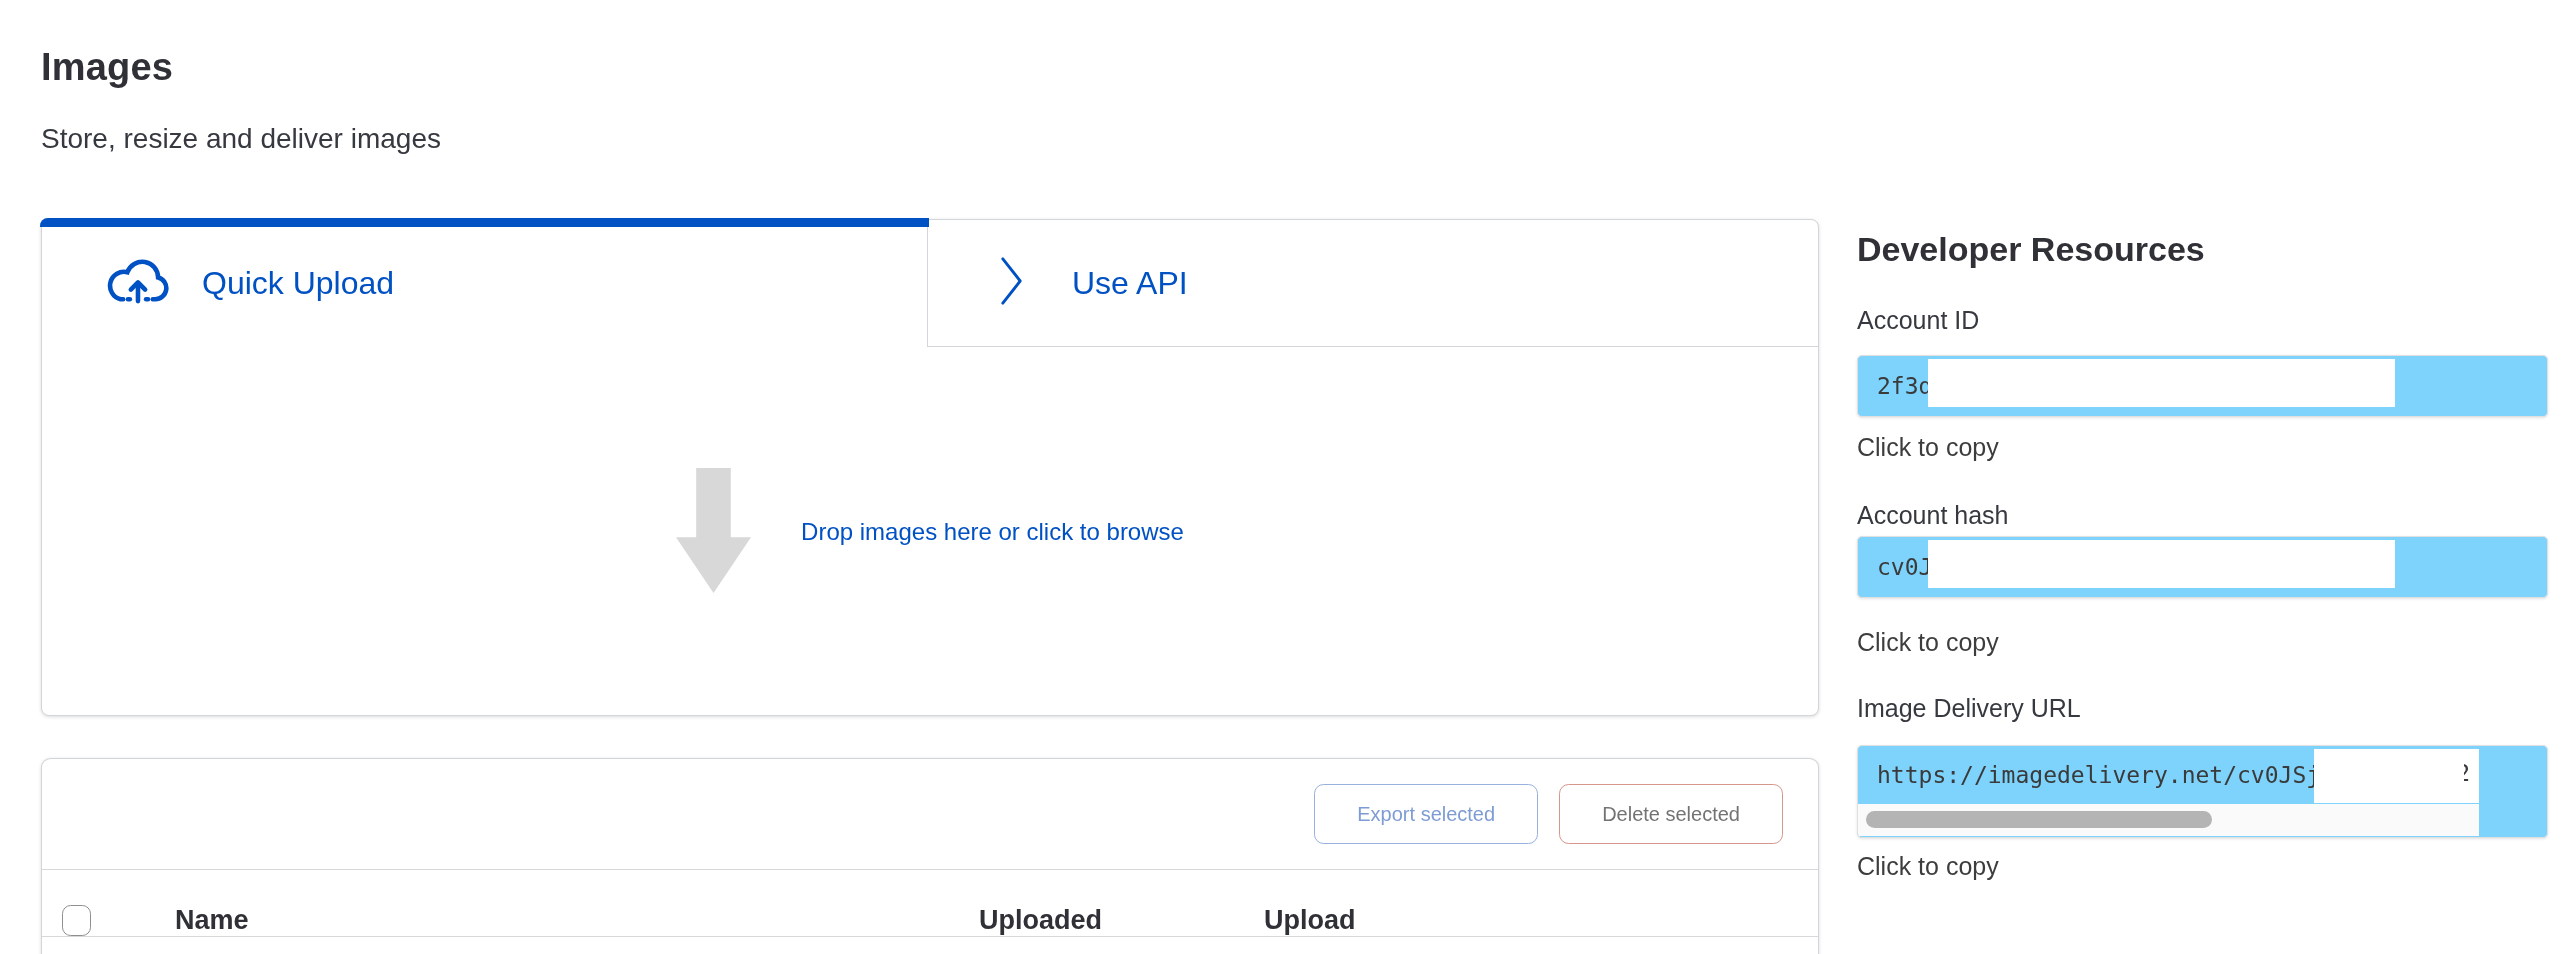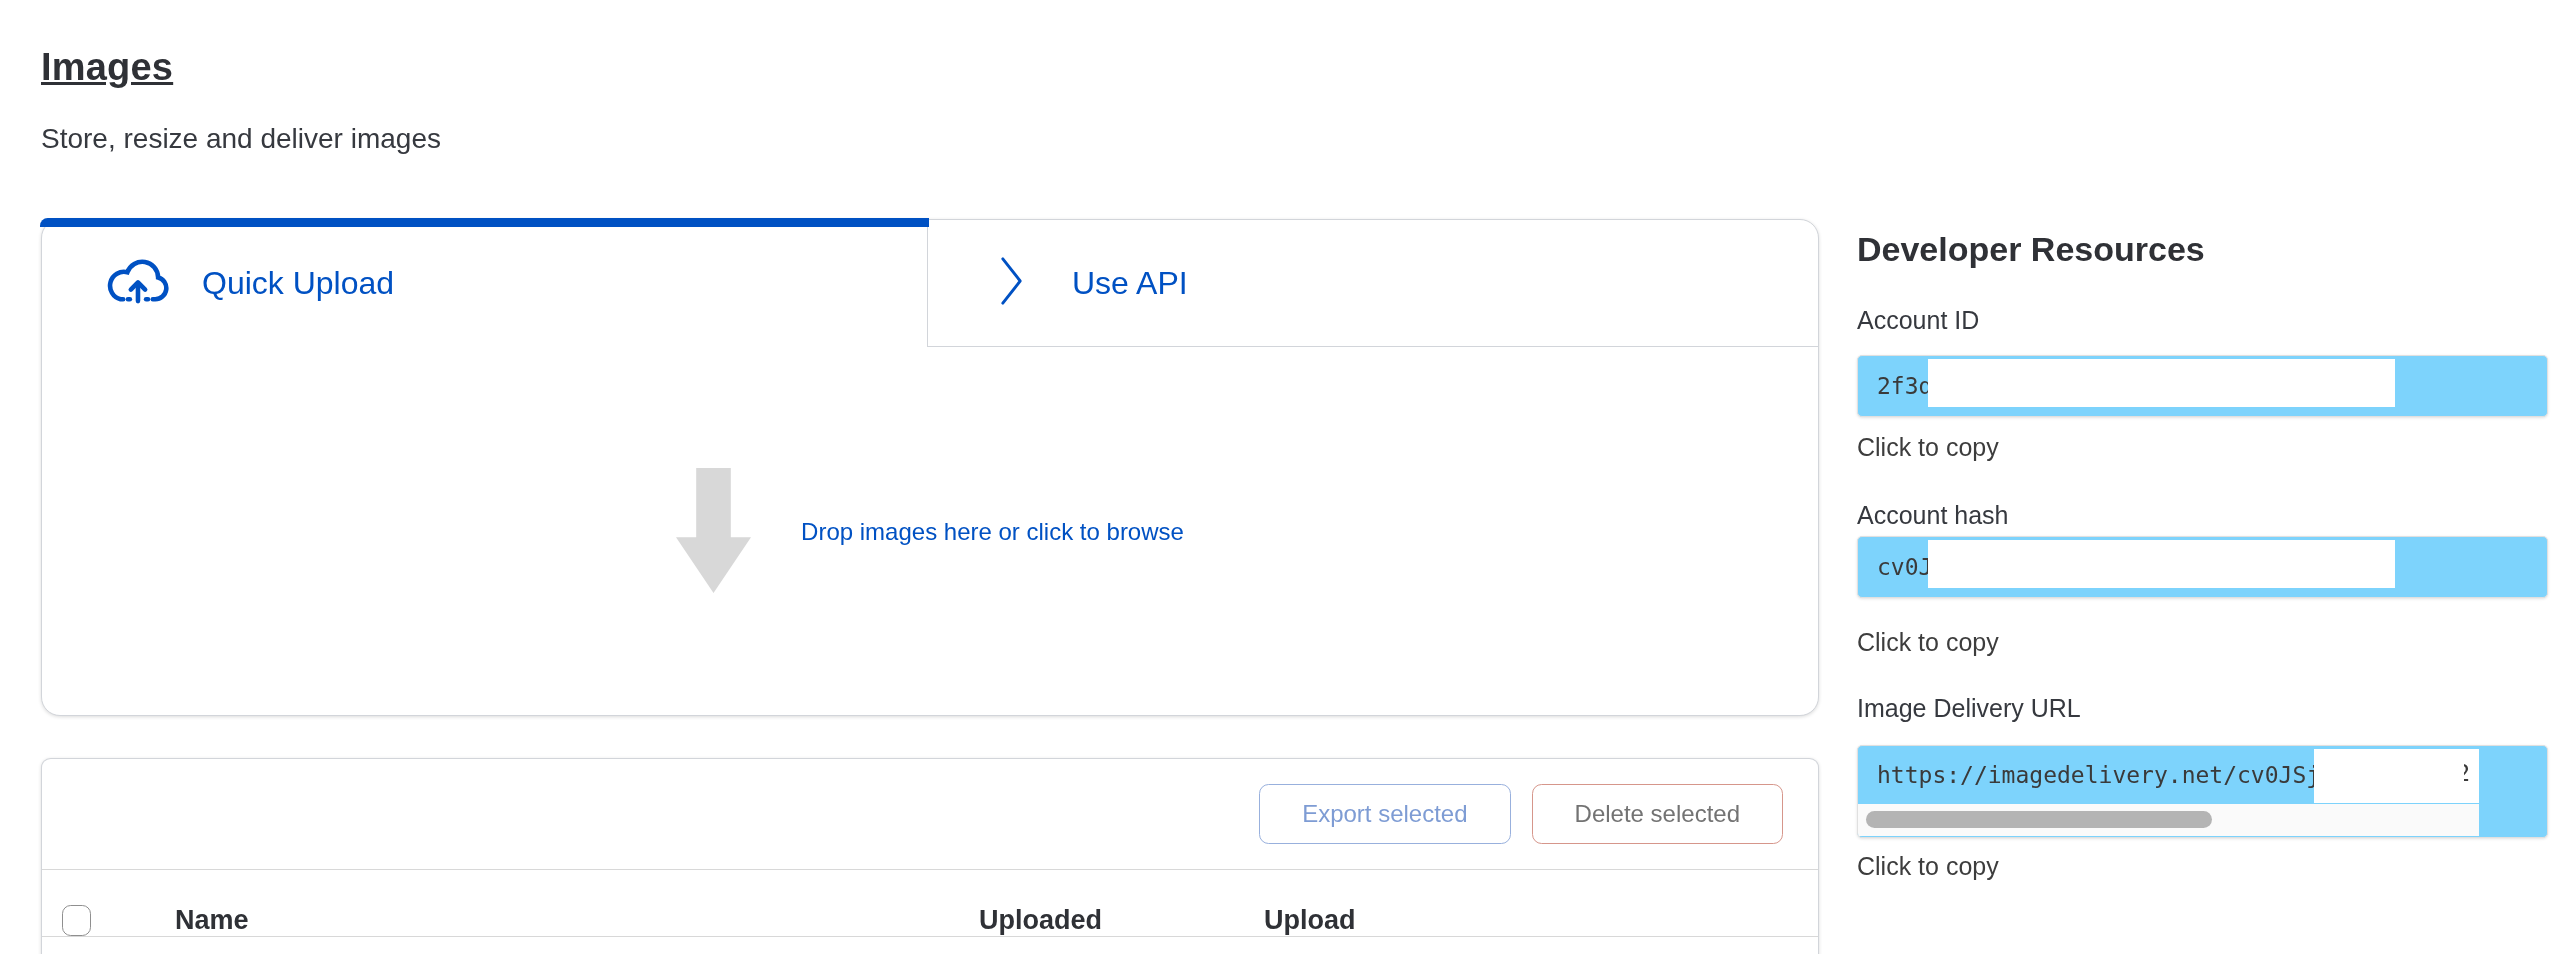--- a/index.html
+++ b/index.html
@@ -1,26 +1,26 @@
 <!DOCTYPE html>
 <html><head>
 <meta charset="utf-8">
 <style>
   * { margin:0; padding:0; box-sizing:border-box; }
   html,body { width:2576px; height:954px; background:#ffffff; overflow:hidden;
               font-family:"Liberation Sans", sans-serif; color:#36393f; position:relative; }
 
   
   .page-header { position:absolute; left:41px; top:46px; }
-  .page-title { font-size:38px; font-weight:700; color:#2f3136; letter-spacing:0.2px;text-decoration:underline; }
+  .page-title { font-size:38px; font-weight:700; color:#2f3136; letter-spacing:0.2px; }
   .page-subtitle { position:absolute; left:41px; top:123px; font-size:28px; color:#36393f; }
 
   
   .main-card { position:absolute; left:41px; top:219px; width:1778px; height:497px;
-               background:#fff; border:1.9px solid #d2d5da; border-radius:19px;
+               background:#fff; border:1.9px solid #d2d5da; border-radius:8px;
                box-shadow:0 1px 3.8px rgba(0,0,0,.14); }
   .tab-strip { position:relative; height:127px; display:flex; }
   .blue-bar { position:absolute; left:-1.9px; top:-1.9px; width:889px; height:8.7px;
               background:#0051c3; border-top-left-radius:7.7px; }
   .tab { display:flex; align-items:center; cursor:pointer; }
   .tab-quick { width:885px; padding-left:64px; gap:33px; }
   .tab-api { flex:1; border-left:1.9px solid #d2d5da; border-bottom:1.9px solid #d2d5da;
              border-top-right-radius:9.6px; padding-left:69px; gap:46px; }
   .tab-label { font-size:32px; color:#0051c3; }
 
@@ -28,21 +28,21 @@
                 gap:50px; cursor:pointer; }
   .drop-label { font-size:24px; color:#0051c3; }
 
   
   .list-card { position:absolute; left:41px; top:758px; width:1778px; height:221px;
                background:#fff; border:1.9px solid #d2d5da; border-bottom:none;
                border-top-left-radius:9.6px; border-top-right-radius:9.6px;
                box-shadow:0 1px 3.8px rgba(0,0,0,.14); }
   .actions-row { height:111px; display:flex; justify-content:flex-end; align-items:center;
                  gap:21px; padding-right:35px; border-bottom:1.9px solid #d8d8d8; }
-  .btn { height:60px; background:#fff; border-radius:9.6px; font-size:24px;
+  .btn { height:60px; background:#fff; border-radius:9.6px; font-size:20px;
          padding:0 42px; display:flex; align-items:center; cursor:pointer;
          font-family:"Liberation Sans", sans-serif; }
   .btn-export { color:#7e9cd4; border:1.9px solid #98b0dd; }
   .btn-delete { color:#737373; border:1.9px solid #d6968b; }
   .header-row { position:relative; height:67px; display:flex; align-items:flex-end;
                 border-bottom:1.9px solid #d8d8d8;gap:47px; }
   .checkbox { margin-left:20px; width:29px; height:31px; border:1.9px solid #8f8f8f;
               border-radius:8.7px; background:#fff; cursor:pointer; flex:none; }
   .col { font-size:27px; font-weight:700; color:#2f3136; }
   .col-name { margin-left:37px; }

